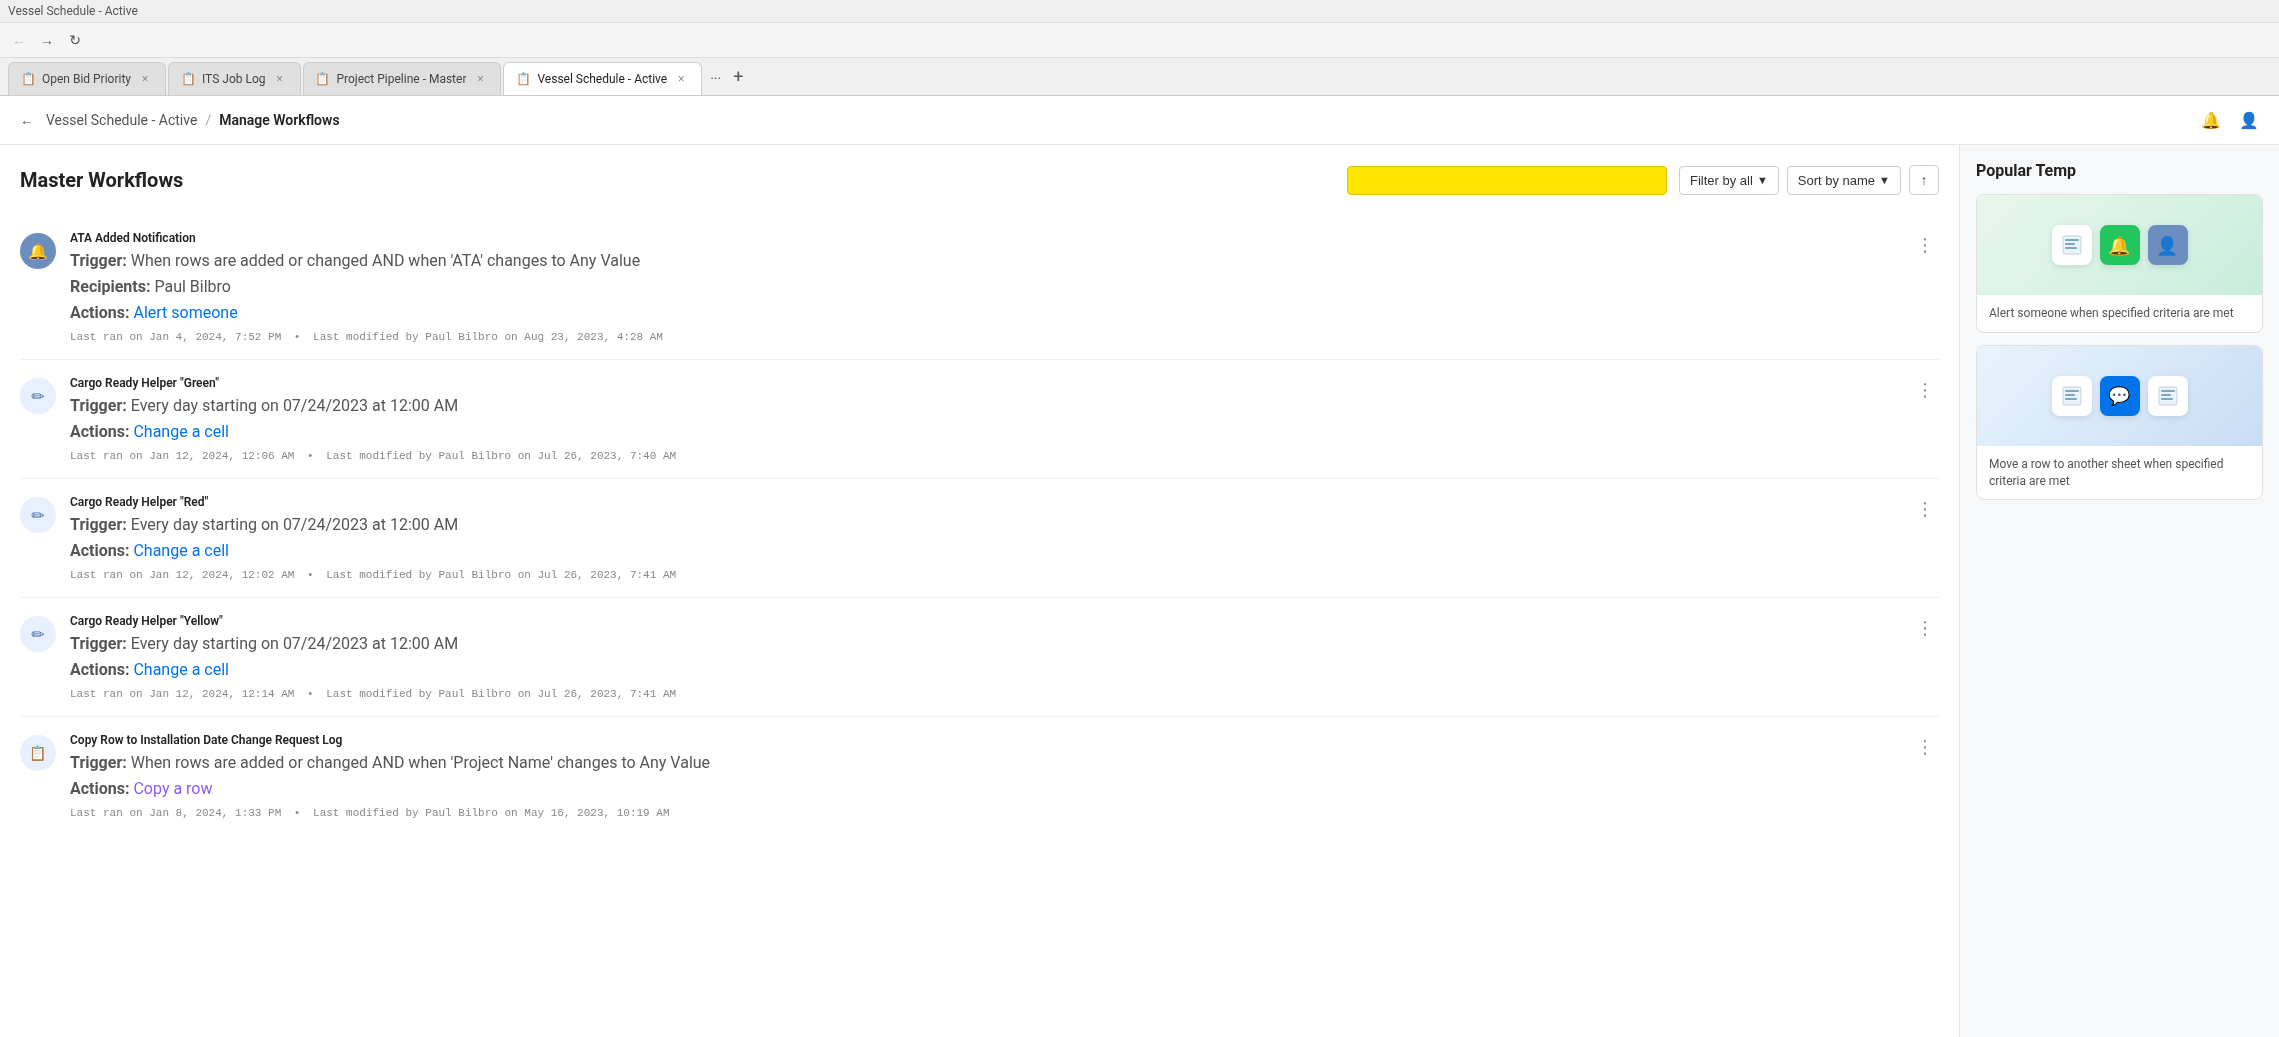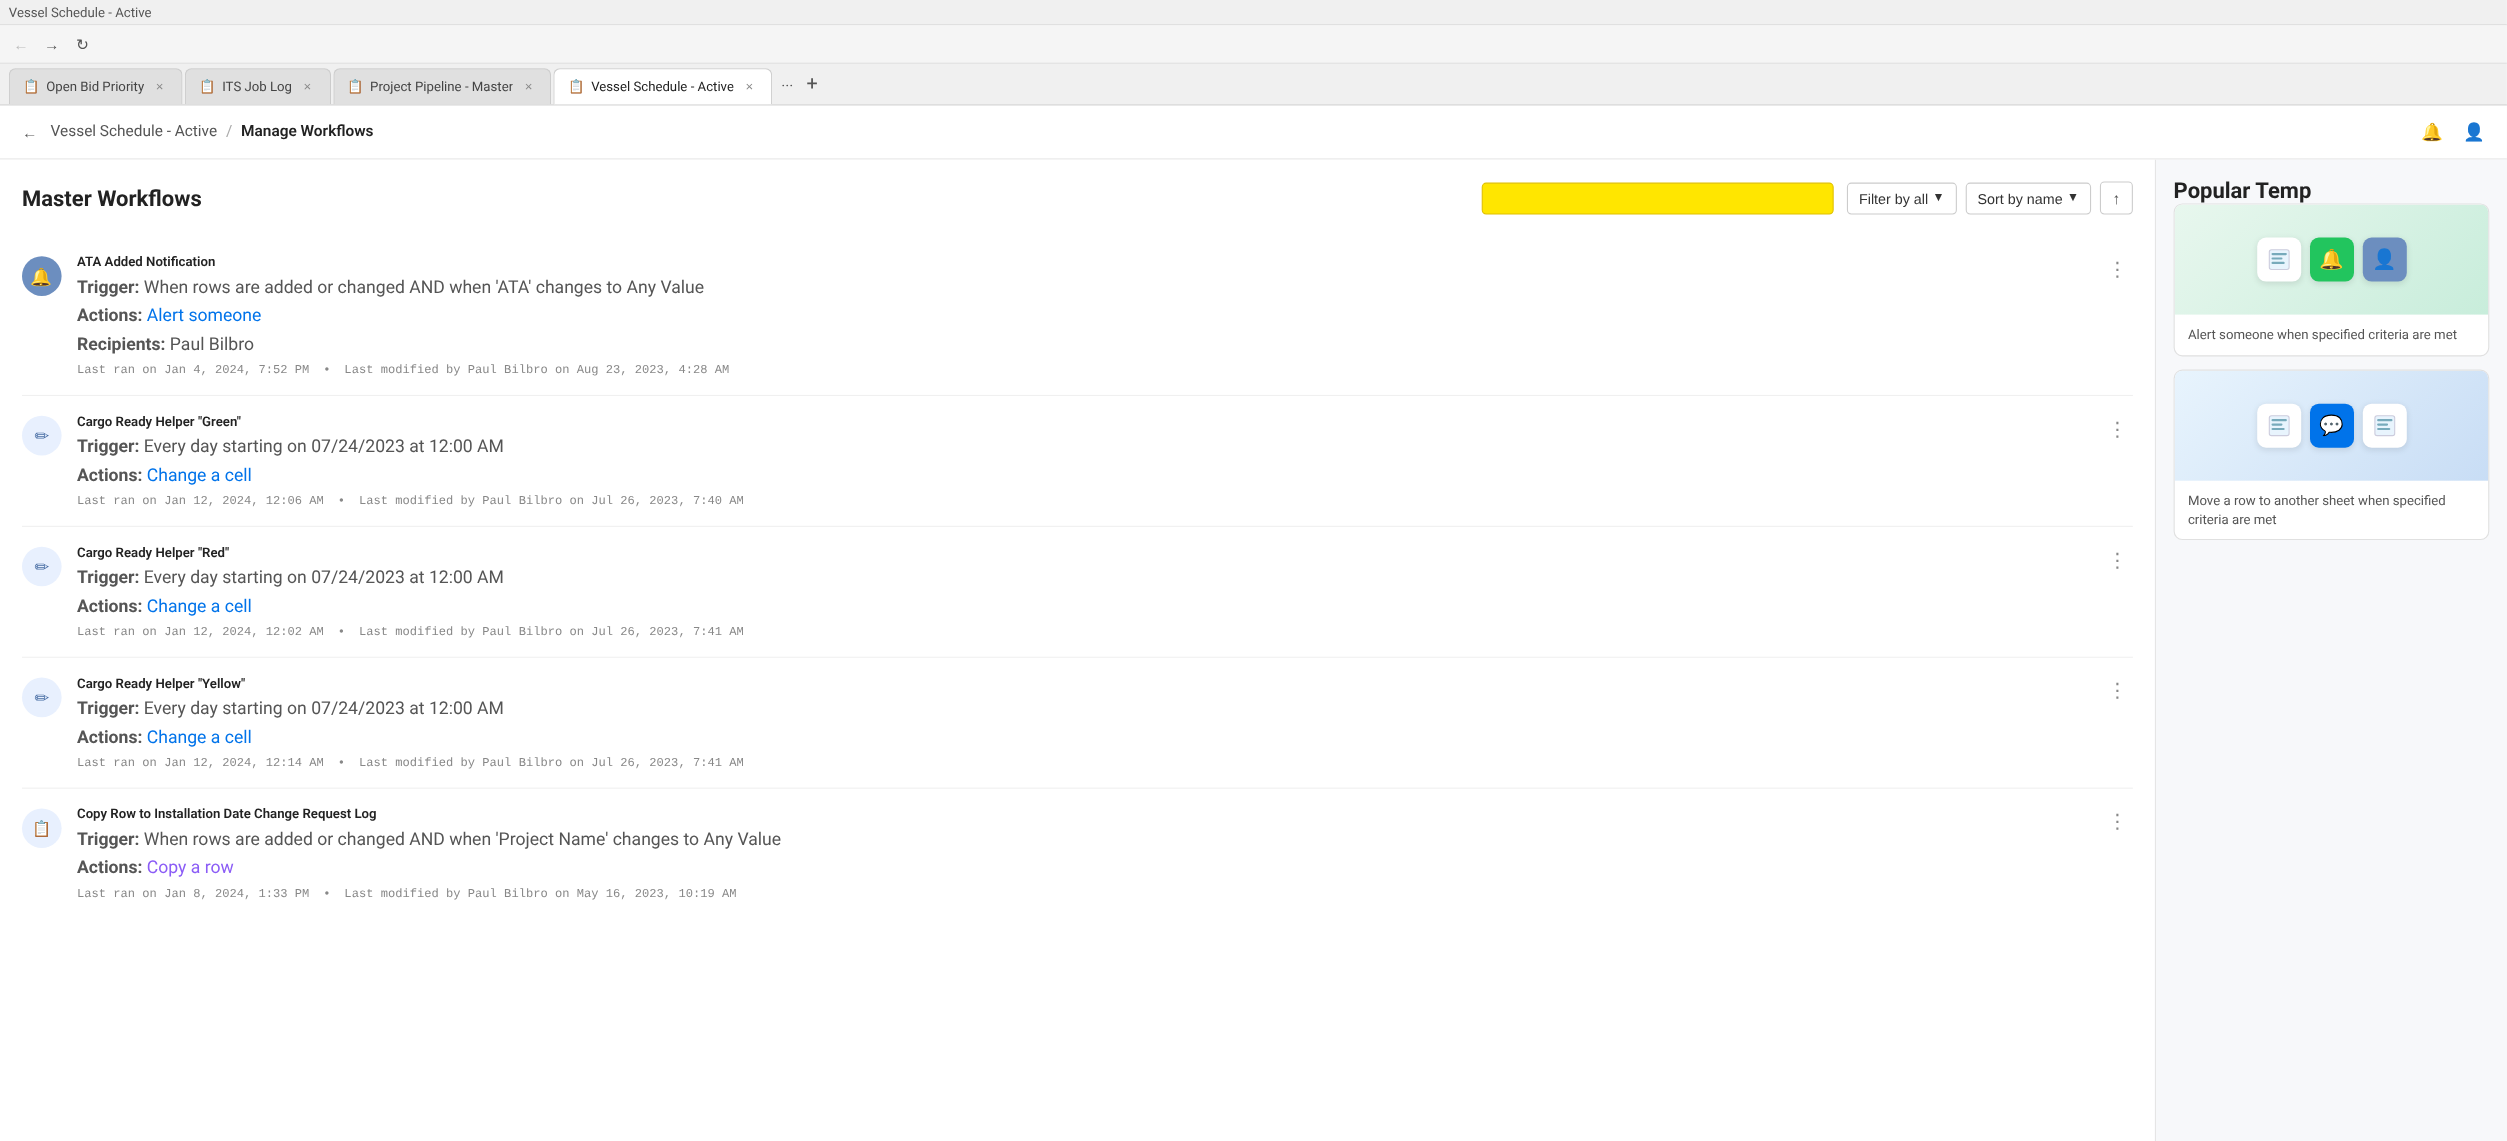--- a/index.html
+++ b/index.html
@@ -220,23 +220,24 @@
     
     .right-panel {
       width: 320px;
       background: #f7f8fa;
       border-left: 1px solid #e5e5e5;
       padding: 16px;
       overflow-y: auto;
       flex-shrink: 0;
     }
     .panel-title {
-      font-size: 20px;
+      font-size: 16px;
       font-weight: 700;
       color: #222;
+      margin-bottom: 14px;
     }
     .template-card {
       background: #fff;
       border: 1px solid #e0e0e0;
       border-radius: 8px;
       margin-bottom: 12px;
       overflow: hidden;
       cursor: pointer;
     }
     .template-preview {
@@ -365,24 +366,24 @@
       <div class="workflow-item">
         <div class="workflow-icon bell">
           <span>🔔</span>
         </div>
         <div class="workflow-body">
           <div class="workflow-name">ATA Added Notification</div>
           <div class="workflow-meta">
             <strong>Trigger: </strong><span>When rows are added or changed AND when 'ATA' changes to Any Value</span>
           </div>
           <div class="workflow-meta">
+            <strong>Recipients: </strong><span>Paul Bilbro</span>
+          </div>
+          <div class="workflow-meta">
             <strong>Actions: </strong><span class="link" style="color:#0073ea;cursor:pointer;">Alert someone</span>
-          </div>
-          <div class="workflow-meta">
-            <strong>Recipients: </strong><span>Paul Bilbro</span>
           </div>
           <div class="workflow-timestamp">
             <span>Last ran on Jan 4, 2024, 7:52 PM</span>
             <span class="dot">•</span>
             <span>Last modified by Paul Bilbro on Aug 23, 2023, 4:28 AM</span>
           </div>
         </div>
         <button class="workflow-menu-btn">⋮</button>
       </div>
 

